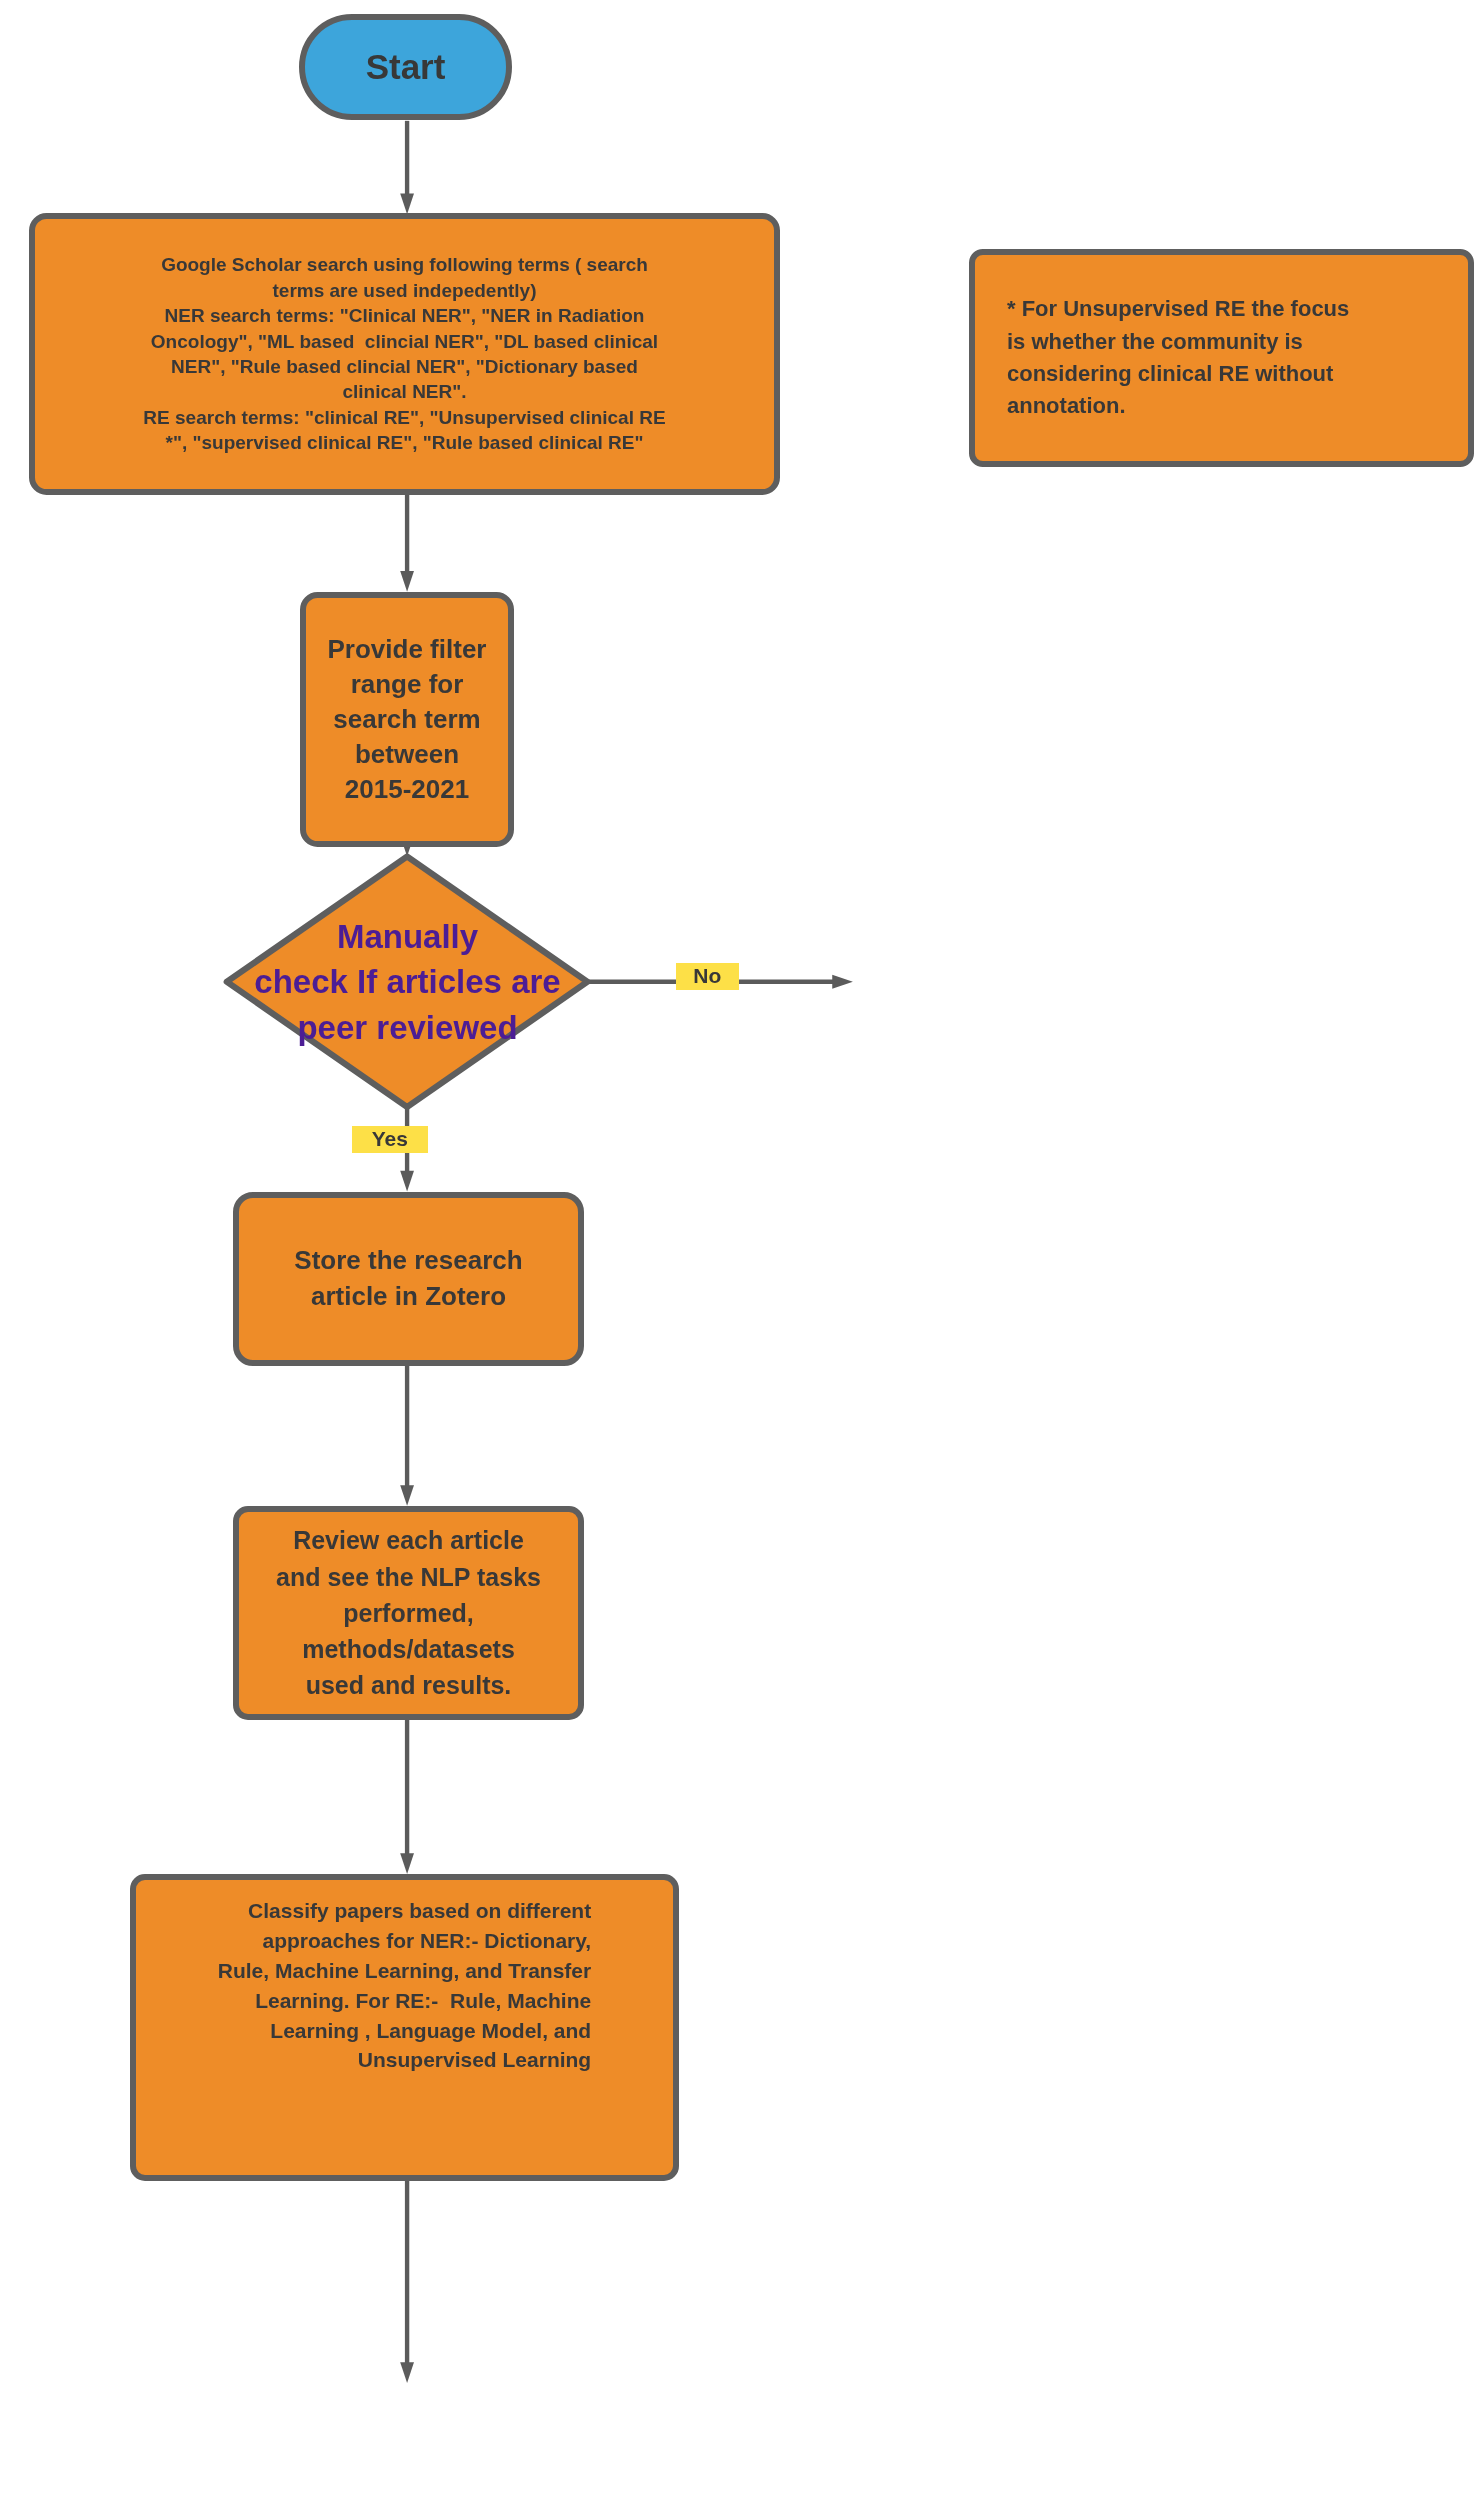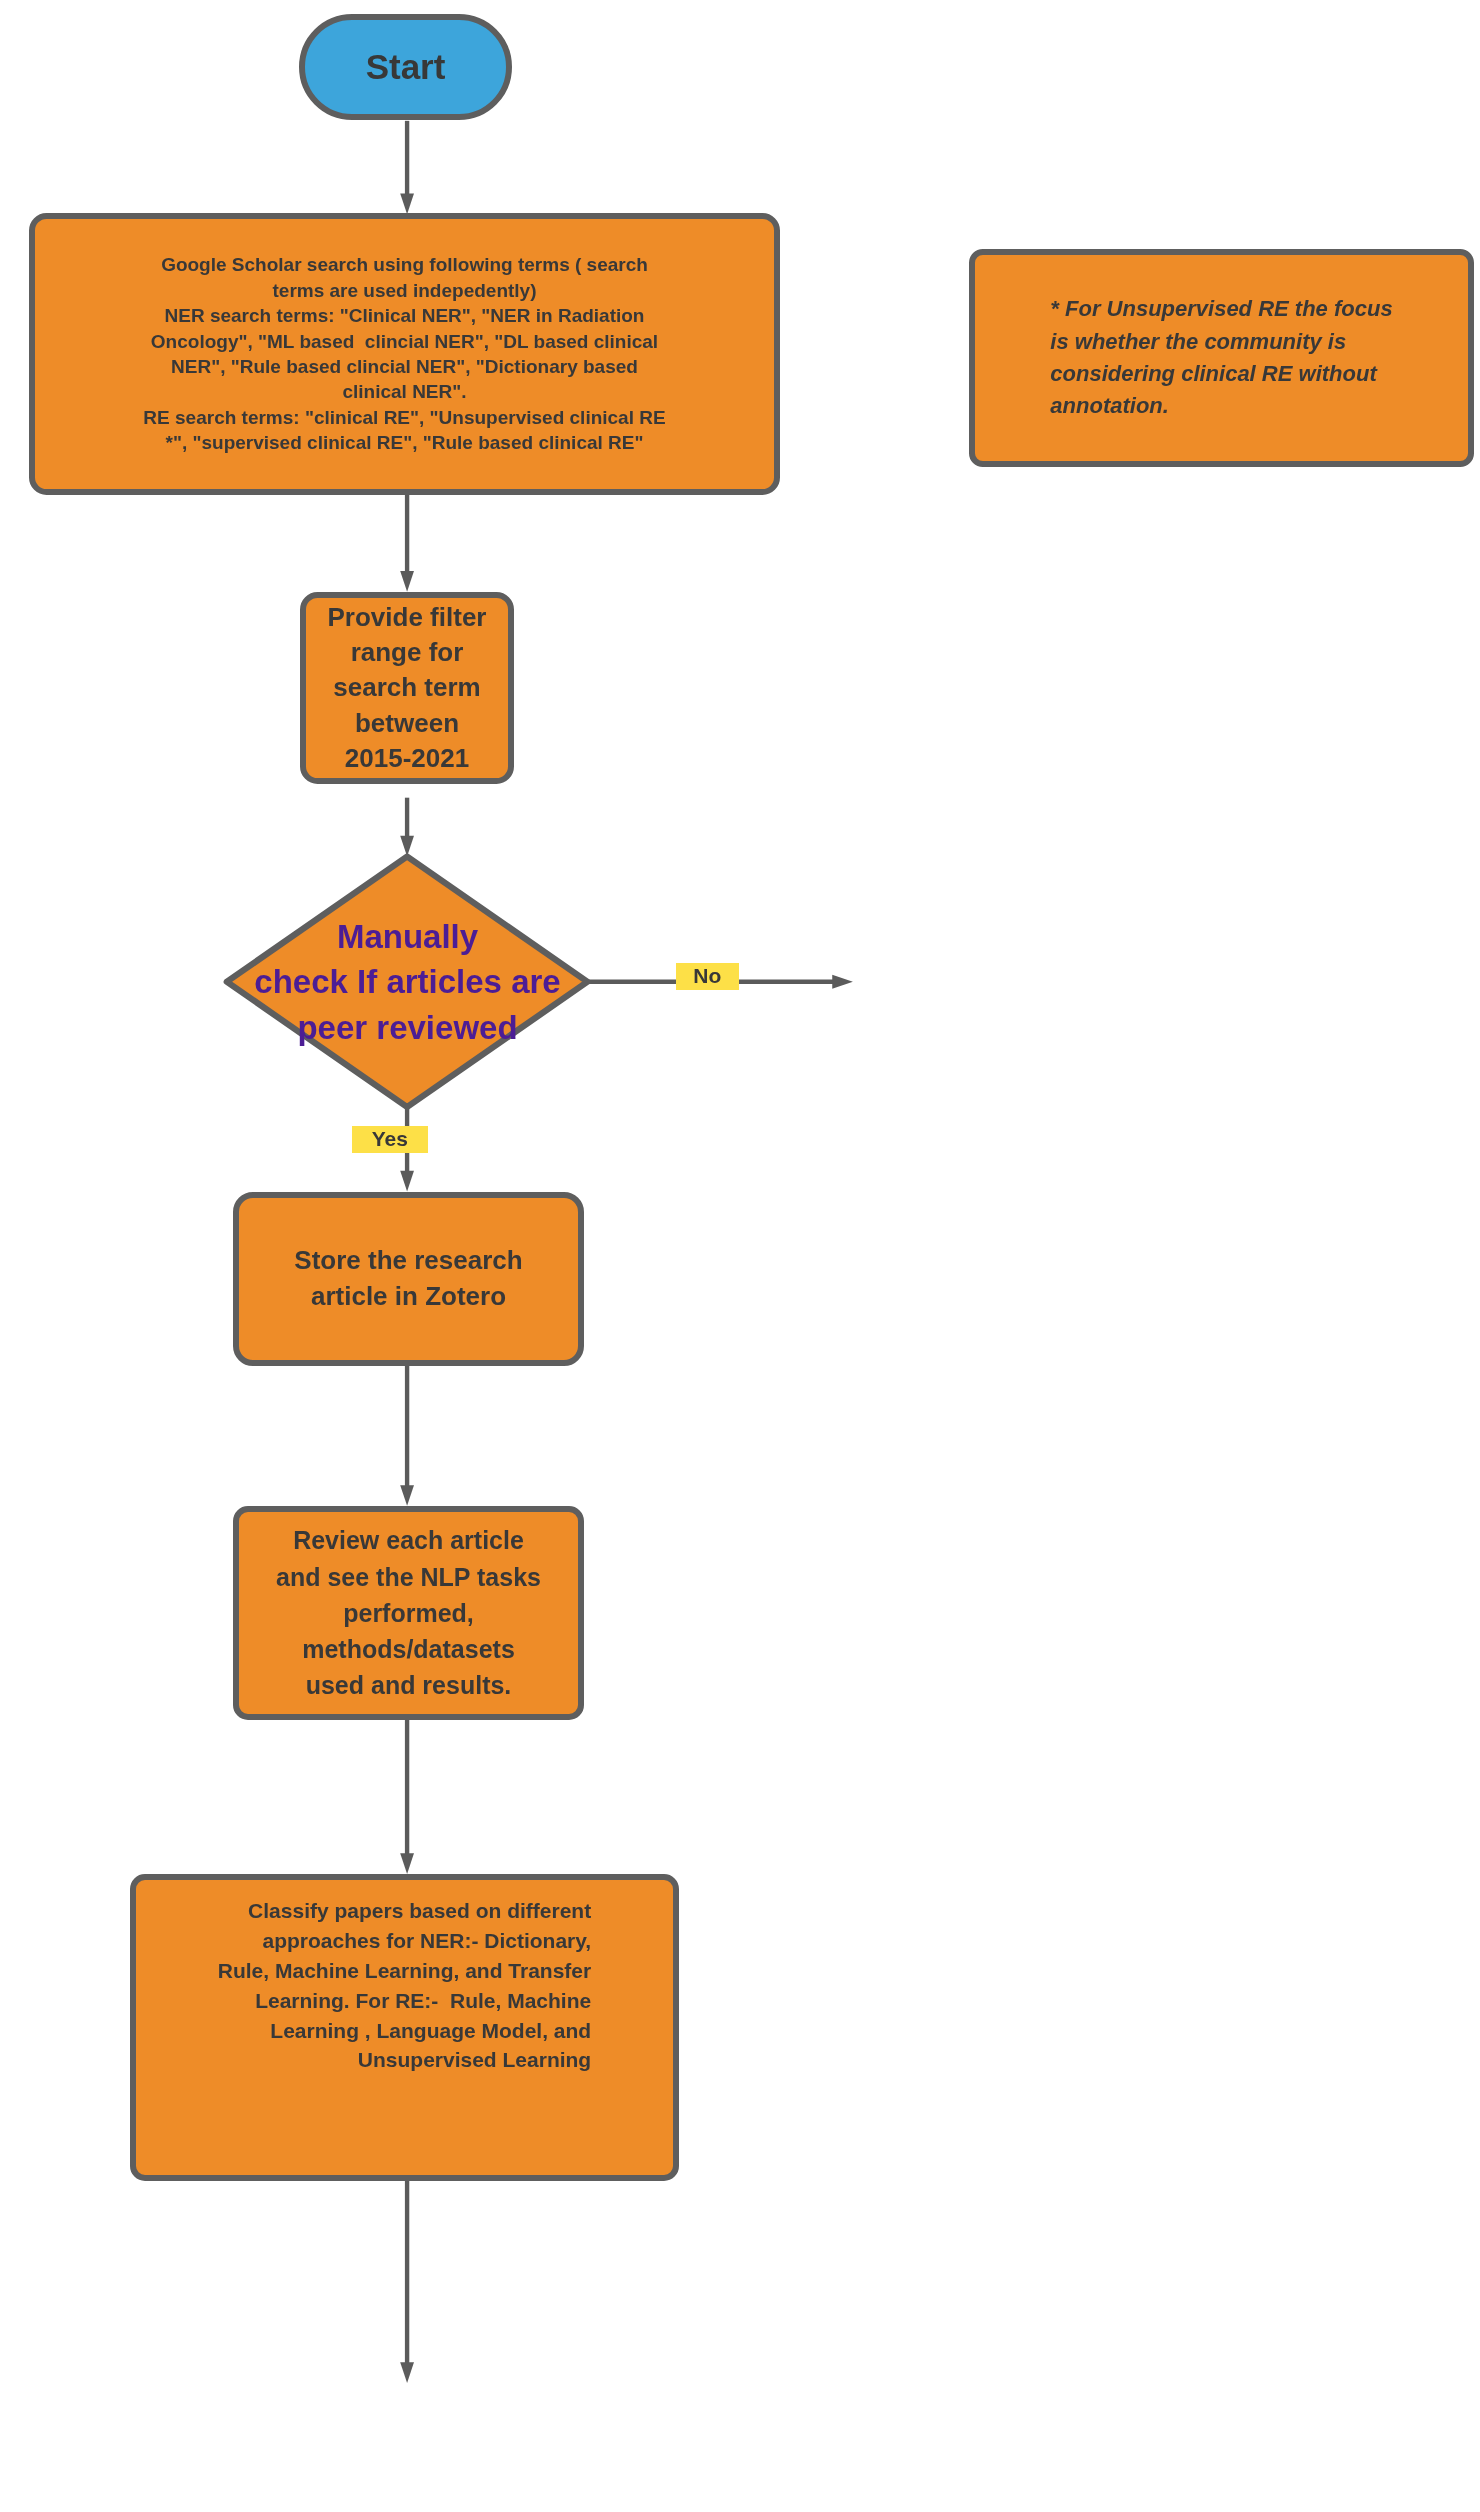--- a/index.html
+++ b/index.html
@@ -35,24 +35,24 @@
   }
   .process { background: #ee8c28; }
   .node-search {
     left: 29px; top: 213px; width: 751px; height: 282px;
     border-radius: 17.5px; font-size: 19px; line-height: 1.34;
     padding: 0 19px;
   }
   .node-note {
     left: 969px; top: 249px; width: 505px; height: 218px;
     border-radius: 13.8px; font-size: 22px; line-height: 1.47;
-    justify-content: center; text-align: left; padding: 0 9px; font-style: italic;
+    justify-content: flex-start; text-align: left; padding: 0 32px;
   }
   .node-filter {
-    left: 300px; top: 592px; width: 214px; height: 192px;
+    left: 300px; top: 592px; width: 214px; height: 255px;
     border-radius: 17.5px; font-size: 26px; line-height: 1.35;
   }
   .node-discard {
     left: 853px; top: 886px; width: 213px; height: 158px;
     background: #7cb450; border-radius: 13.8px; font-size: 26px;
   }
   .node-store {
     left: 233px; top: 1192px; width: 351px; height: 174px;
     border-radius: 20px; font-size: 26px; line-height: 1.38;
   }

